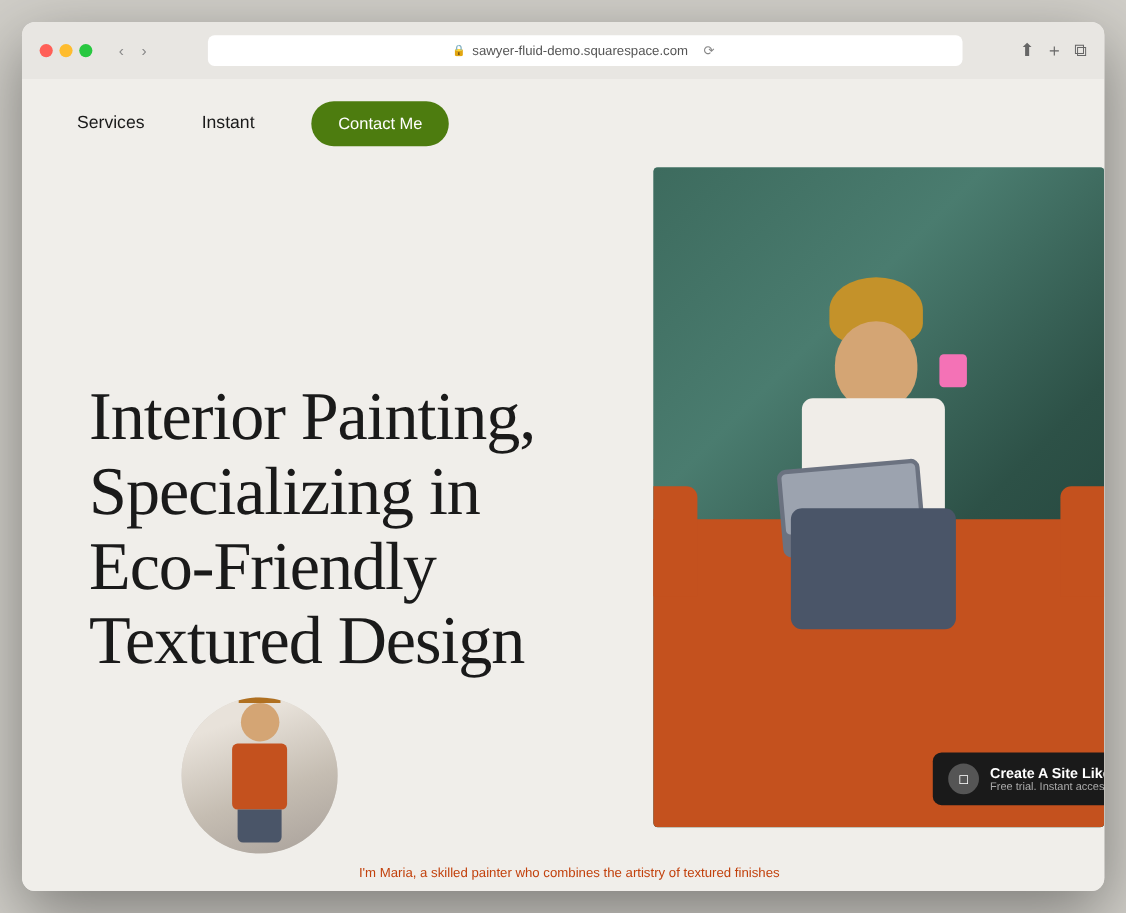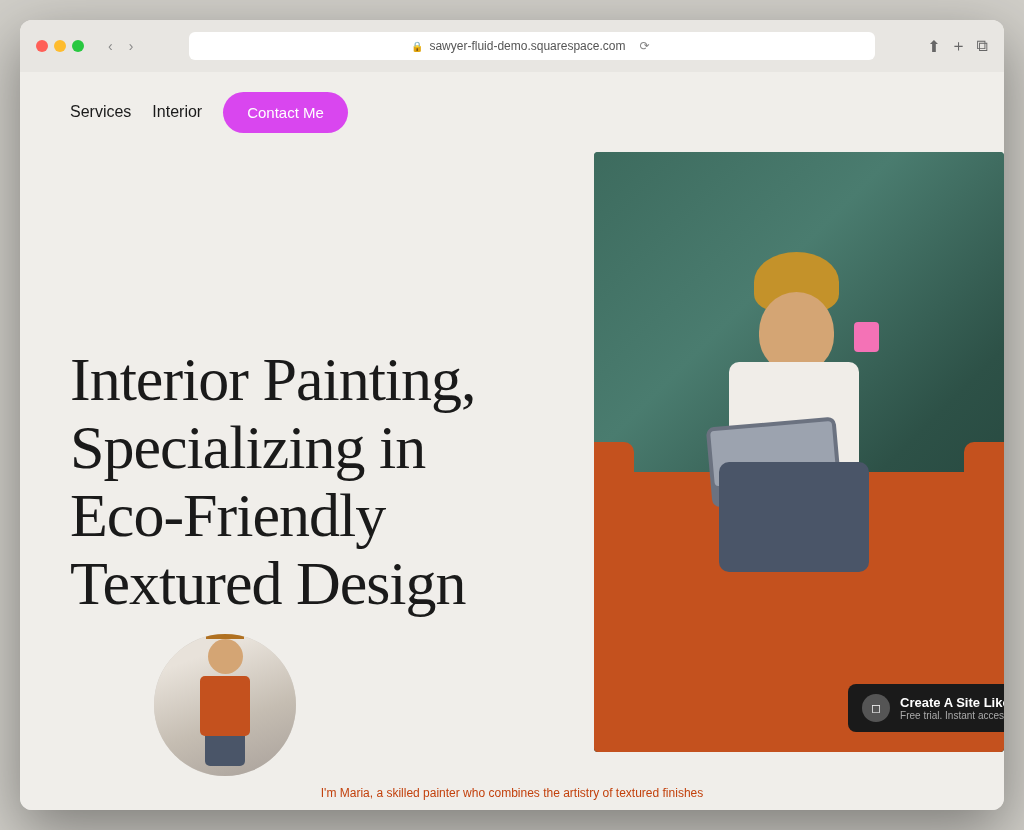--- a/index.html
+++ b/index.html
@@ -118,48 +118,49 @@
       font-family: Georgia, 'Times New Roman', serif;
       font-size: 28px;
       font-weight: 400;
       color: #1a1a1a;
       letter-spacing: -0.5px;
     }
 
     .nav-right {
       display: flex;
       align-items: center;
-      gap: 21px;
+      gap: 52px;
     }
 
     .nav-link {
       font-size: 16px;
       color: #1a1a1a;
       text-decoration: none;
       cursor: pointer;
     }
 
     .contact-btn {
-      background: #d946ef;
+      background: #4d7c0f;
       color: white;
       border: none;
       border-radius: 50px;
       padding: 12px 24px;
       font-size: 15px;
       cursor: pointer;
       font-weight: 400;
     }
 
     
     .hero {
       display: flex;
       position: relative;
       height: calc(100% - 80px);
       padding: 0 50px;
       overflow: hidden;
+      margin-left: 11px;
     }
 
     .hero-left {
       flex: 1;
       display: flex;
       flex-direction: column;
       justify-content: center;
       position: relative;
       z-index: 2;
     }
@@ -459,21 +460,21 @@
       <button class="browser-action-btn">＋</button>
       <button class="browser-action-btn">⧉</button>
     </div>
   </div>
 
   <div class="website">
 
     <nav class="nav">
       <div class="nav-right">
         <a class="nav-link">Services</a>
-        <a class="nav-link">Interior</a>
+        <a class="nav-link">Instant</a>
         <button class="contact-btn">Contact Me</button>
       </div>
     </nav>
 
     <div class="hero">
       <div class="hero-left">
         <h1 class="hero-heading">Interior Painting, Specializing in Eco-Friendly Textured Design</h1>
 
         <div class="small-circle-image">
           <div class="small-circle-inner">

